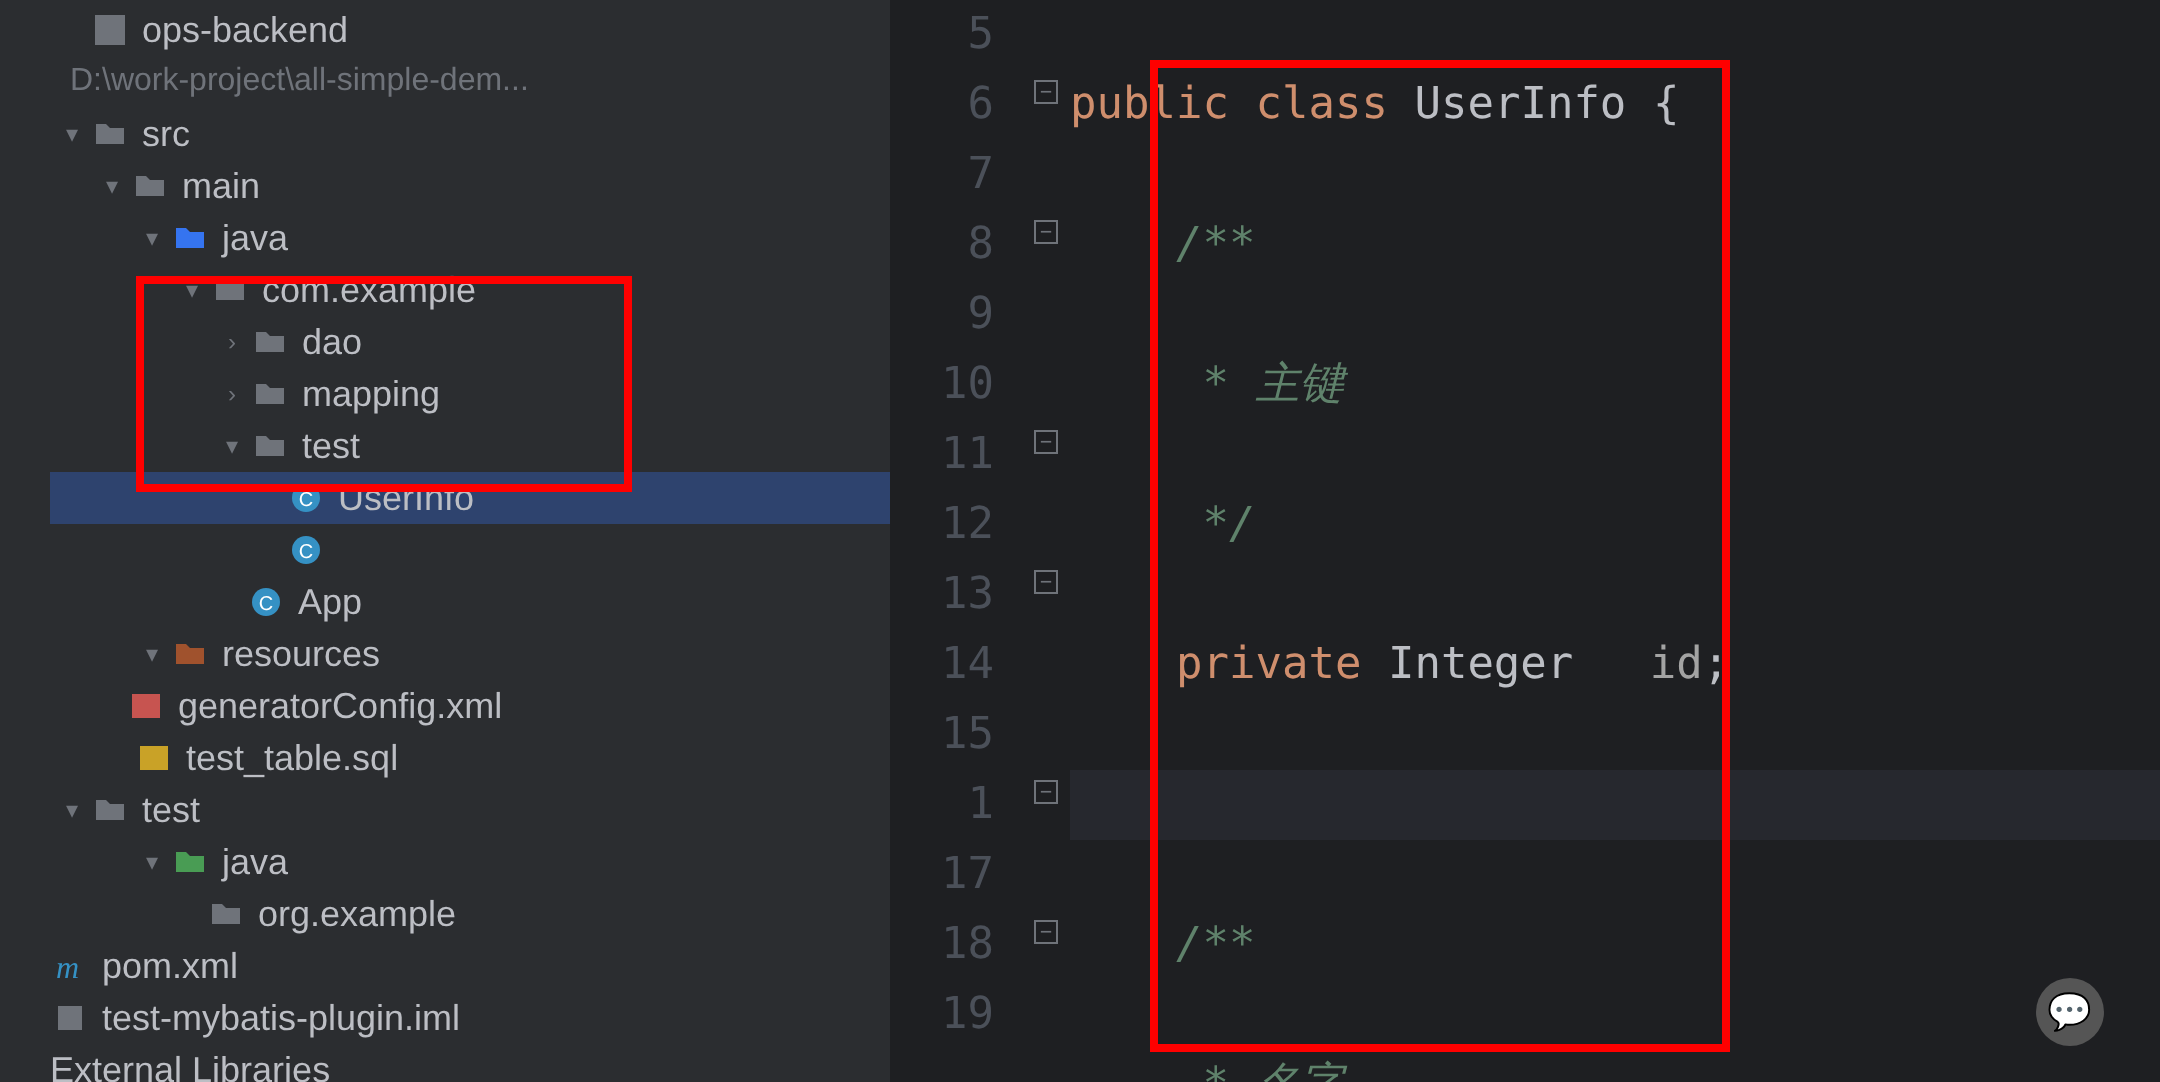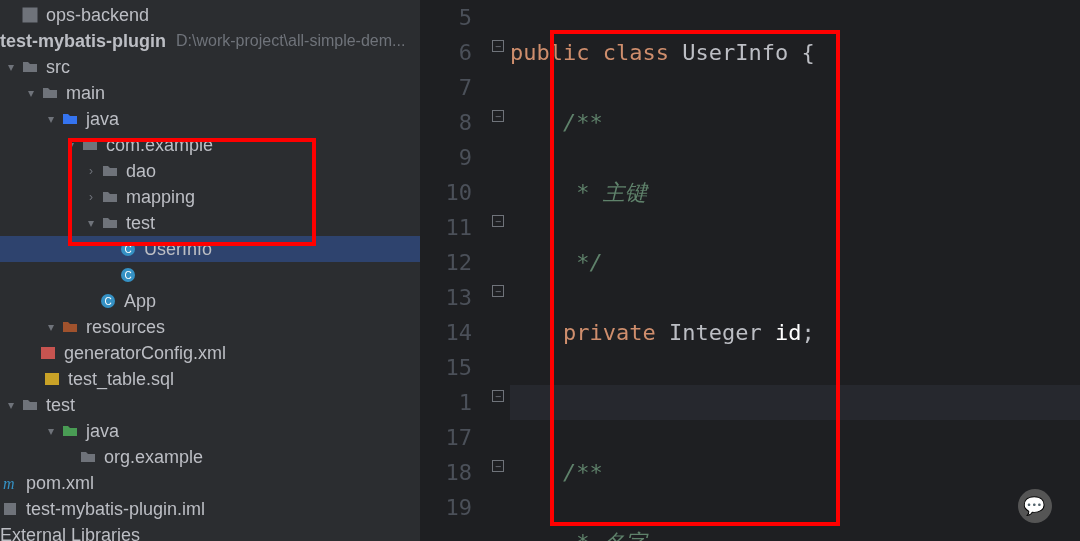--- a/index.html
+++ b/index.html
@@ -11,20 +11,21 @@
   height: 541px;
   overflow: hidden;
   display: flex;
 }
 .sidebar {
   width: 420px;
   background: #2b2d30;
   font-size: 18px;
   line-height: 26px;
   padding-top: 2px;
+  margin-left: 25px;
 }
 .tree-row {
   display: flex;
   align-items: center;
   height: 26px;
   white-space: nowrap;
   cursor: pointer;
 }
 .tree-row.selected { background: #2e436e; }
 .arrow {
@@ -86,21 +87,21 @@
   display: flex; align-items: center; justify-content: center;
 }
 .code {
   flex: 1;
   white-space: pre;
   position: relative;
 }
 .code .line { height: 35px; }
 .kw { color: #cf8e6d; }
 .comment { color: #5f826b; font-style: italic; }
-.ident { color: #ffffff; }
+.ident { color: #a3a3a3; margin-left: 25px; }
 .punct { color: #bcbec4; }
 .caret-line { background: #26282e; }
 .red-box-code {
   position: absolute;
   border: 4px solid #ff0000;
   pointer-events: none;
 }
 .watermark {
   position: absolute;
   bottom: 18px;
@@ -127,21 +128,20 @@
   <div class="tree-row" style="padding-left:4px">
     <span class="arrow"></span>
     <span class="icon">
         <svg viewBox="0 0 16 16">
           <rect x="2" y="2" width="12" height="12" fill="#6f737a"></rect>
         </svg>
       </span>
     <span class="label">ops-backend</span>
   </div>
   <div class="tree-row" style="padding-left:0px">
-    <span class="label" style="font-weight:600">test-mybatis-plugin</span>
     <span class="muted">D:\work-project\all-simple-dem...</span>
   </div>
   <div class="tree-row" style="padding-left:4px">
     <span class="arrow">▾</span>
     <span class="icon folder-icon">
         <svg viewBox="0 0 16 16">
           <path fill="#6f737a" d="M1 3h5l2 2h7v8H1z"></path>
         </svg>
       </span>
     <span class="label">src</span>

